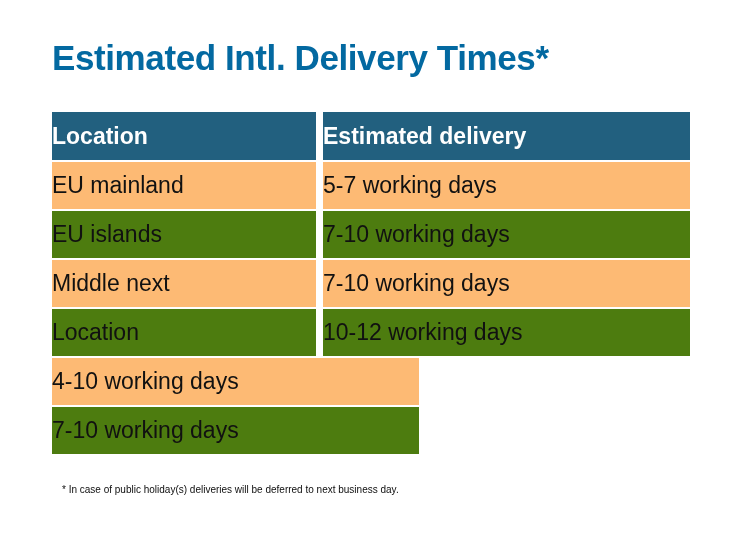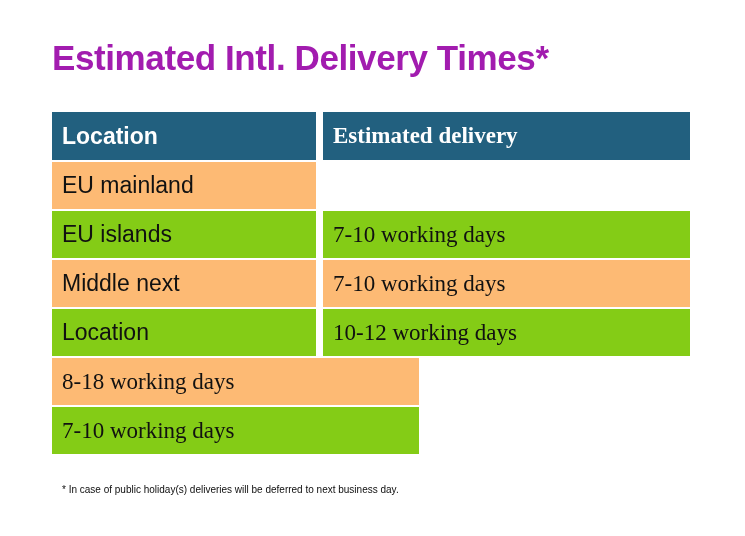--- a/index.html
+++ b/index.html
@@ -19,21 +19,21 @@
     height: 536px;
     background: #ffffff;
   }
   .title {
     position: absolute;
     left: 52px;
     top: 36px;
     font-size: 35px;
     font-weight: 700;
     letter-spacing: -0.4px;
-    color: #a21caf;
+    color: #0369a1;
     line-height: 44px;
     white-space: nowrap;
   }
   .table {
     position: absolute;
     left: 52px;
     top: 112px;
     width: 638px;
   }
   .row {
@@ -43,48 +43,47 @@
     box-sizing: border-box;
   }
   .row:last-child {
     margin-bottom: 0;
   }
   .cell {
     height: 47px;
     display: flex;
     align-items: center;
     box-sizing: border-box;
-    padding-left: 10px;
+    padding-left: 0;
     font-size: 23px;
     color: #111111;
     white-space: nowrap;
     overflow: hidden;
   }
   .cell-loc {
     width: 264px;
     margin-right: 7px;
     flex: 0 0 264px;
   }
   .cell-del {
     width: 367px;
     flex: 0 0 367px;
-    font-family: Liberation Serif, serif;
   }
   .row-head .cell {
     background: #22607f;
     color: #ffffff;
     font-weight: 700;
     font-size: 23px;
     height: 48px;
   }
   .row-odd .cell {
     background: #fdba74;
   }
   .row-even .cell {
-    background: #84cc16;
+    background: #4d7c0f;
     text-align: center;
   }
   .footnote {
     position: absolute;
     left: 62px;
     top: 479px;
     font-size: 10px;
     color: #0d0d0d;
     line-height: 22px;
     white-space: nowrap;
@@ -99,39 +98,40 @@
 
   <div class="table">
 
     <div class="row row-head">
       <div class="cell cell-loc">Location</div>
       <div class="cell cell-del">Estimated delivery</div>
     </div>
 
     <div class="row row-odd">
       <div class="cell cell-loc">EU mainland</div>
+      <div class="cell cell-del">5-7 working days</div>
     </div>
 
     <div class="row row-even">
       <div class="cell cell-loc">EU islands</div>
       <div class="cell cell-del">7-10 working days</div>
     </div>
 
     <div class="row row-odd">
       <div class="cell cell-loc">Middle next</div>
       <div class="cell cell-del">7-10 working days</div>
     </div>
 
     <div class="row row-even">
       <div class="cell cell-loc">Location</div>
       <div class="cell cell-del">10-12 working days</div>
     </div>
 
     <div class="row row-odd">
-      <div class="cell cell-del">8-18 working days</div>
+      <div class="cell cell-del">4-10 working days</div>
     </div>
 
     <div class="row row-even">
       <div class="cell cell-del">7-10 working days</div>
     </div>
 
   </div>
 
   <div class="footnote">* In case of public holiday(s) deliveries will be deferred to next business day.</div>
 

